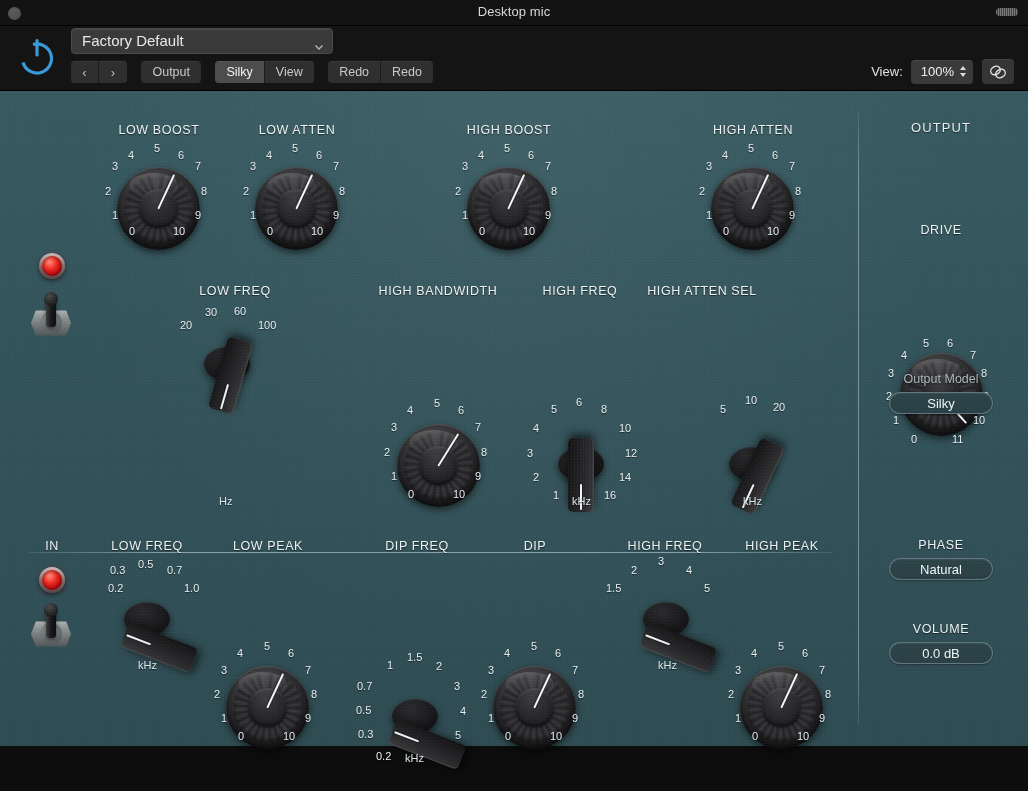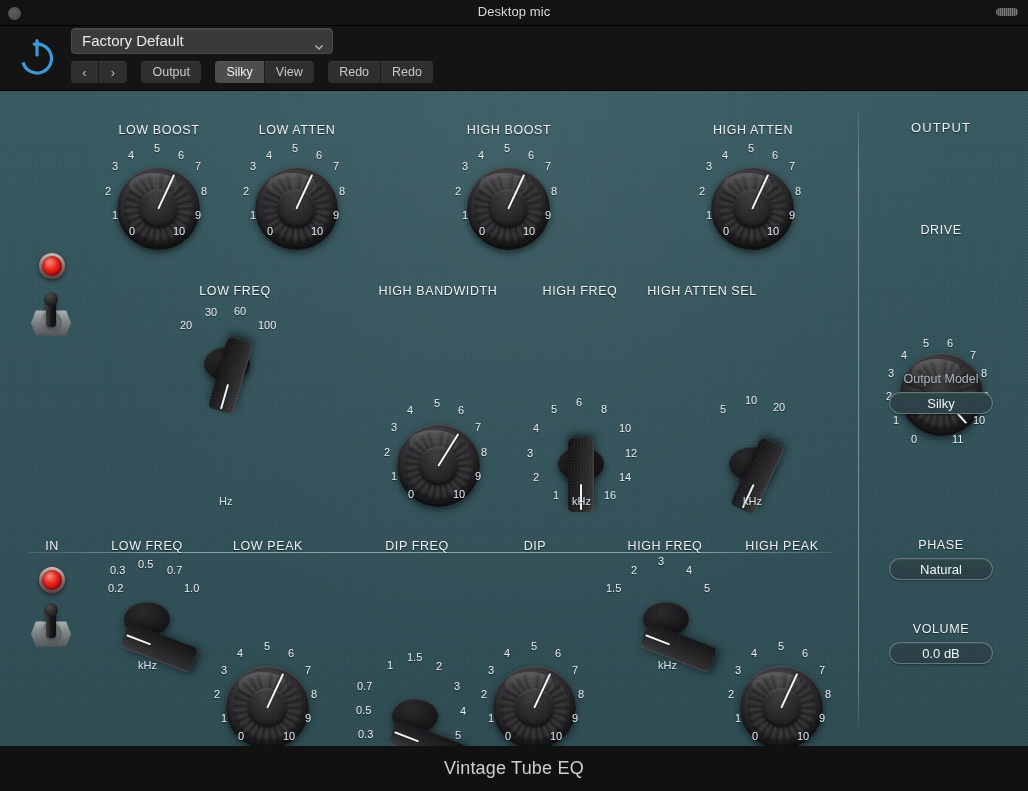--- a/index.html
+++ b/index.html
@@ -356,20 +356,38 @@
       <span class="bgroup">
         <span class="btn hl">Silky</span>
         <span class="btn">View</span>
       </span>
       <span class="bgroup">
         <span class="btn">Redo</span>
         <span class="btn">Redo</span>
       </span>
     </div>
 
+    <div class="view-wrap">
+      <span class="view-label">View:</span>
+      <span class="view-val">
+        <span>100%</span>
+        <span class="stepper">
+          <svg width="8" height="13" viewBox="0 0 8 13">
+            <path d="M4 1 L7 5 L1 5 Z" fill="#dddddd"></path>
+            <path d="M4 12 L7 8 L1 8 Z" fill="#dddddd"></path>
+          </svg>
+        </span>
+      </span>
+      <span class="link-btn">
+        <svg width="20" height="16" viewBox="0 0 20 16">
+          <ellipse cx="7.5" cy="6.5" rx="5" ry="4" fill="none" stroke="#e4e4e4" stroke-width="1.4" transform="rotate(-30 7.5 6.5)"></ellipse>
+          <ellipse cx="12.5" cy="9.5" rx="5" ry="4" fill="none" stroke="#e4e4e4" stroke-width="1.4" transform="rotate(-30 12.5 9.5)"></ellipse>
+        </svg>
+      </span>
+    </div>
   </div>
 
   <div class="panel">
 
     <div class="hdiv"></div>
     <div class="vdiv"></div>
 
     <div class="ctl-label" style="left:32px; top:222px; width:40px;">IN</div>
     <div class="led" style="left:39px; top:162px;">
       <div class="ring"></div>
@@ -674,17 +692,14 @@
     <div class="pill" style="left:889px; top:301px;">Silky</div>
 
     <div class="ctl-label" style="left:880px; top:447px; width:122px;">PHASE</div>
     <div class="pill" style="left:889px; top:467px;">Natural</div>
 
     <div class="ctl-label" style="left:880px; top:531px; width:122px;">VOLUME</div>
     <div class="pill" style="left:889px; top:551px;">0.0 dB</div>
 
   </div>
 
-  <div class="footer">
-    <span class="footer-title">Vintage Tube EQ</span>
-  </div>
 
 </div>
 
 </body></html>

